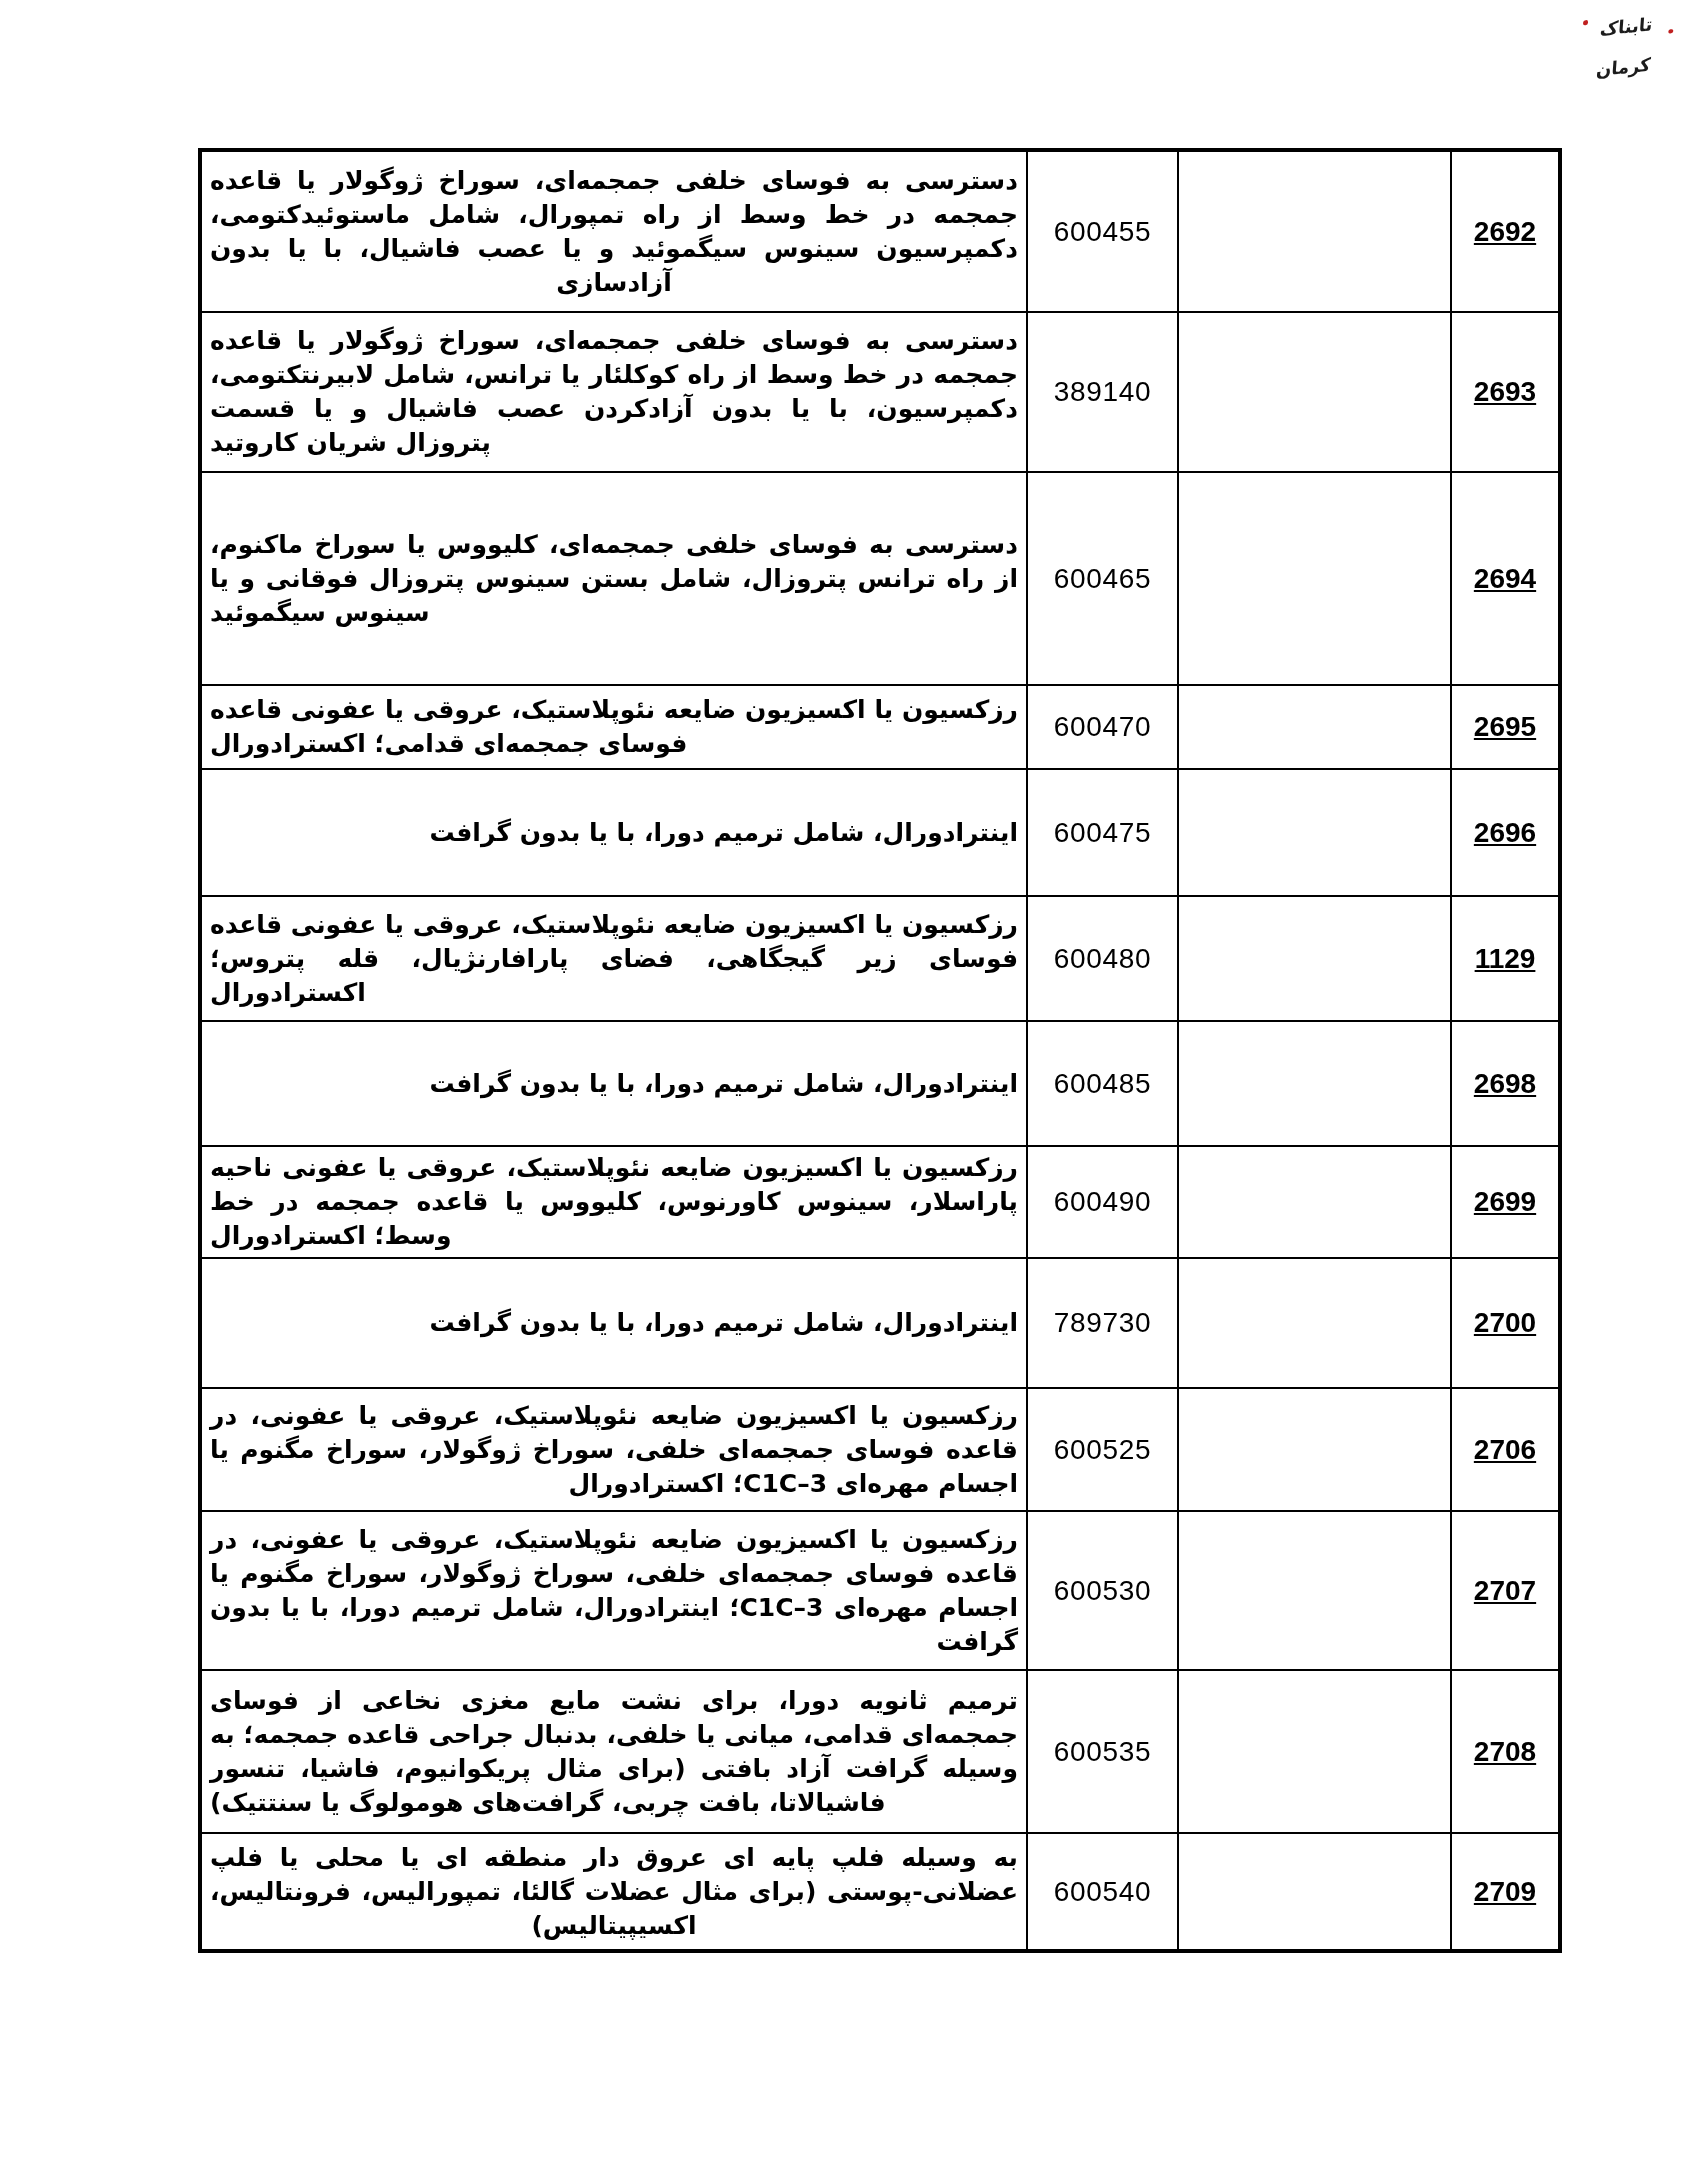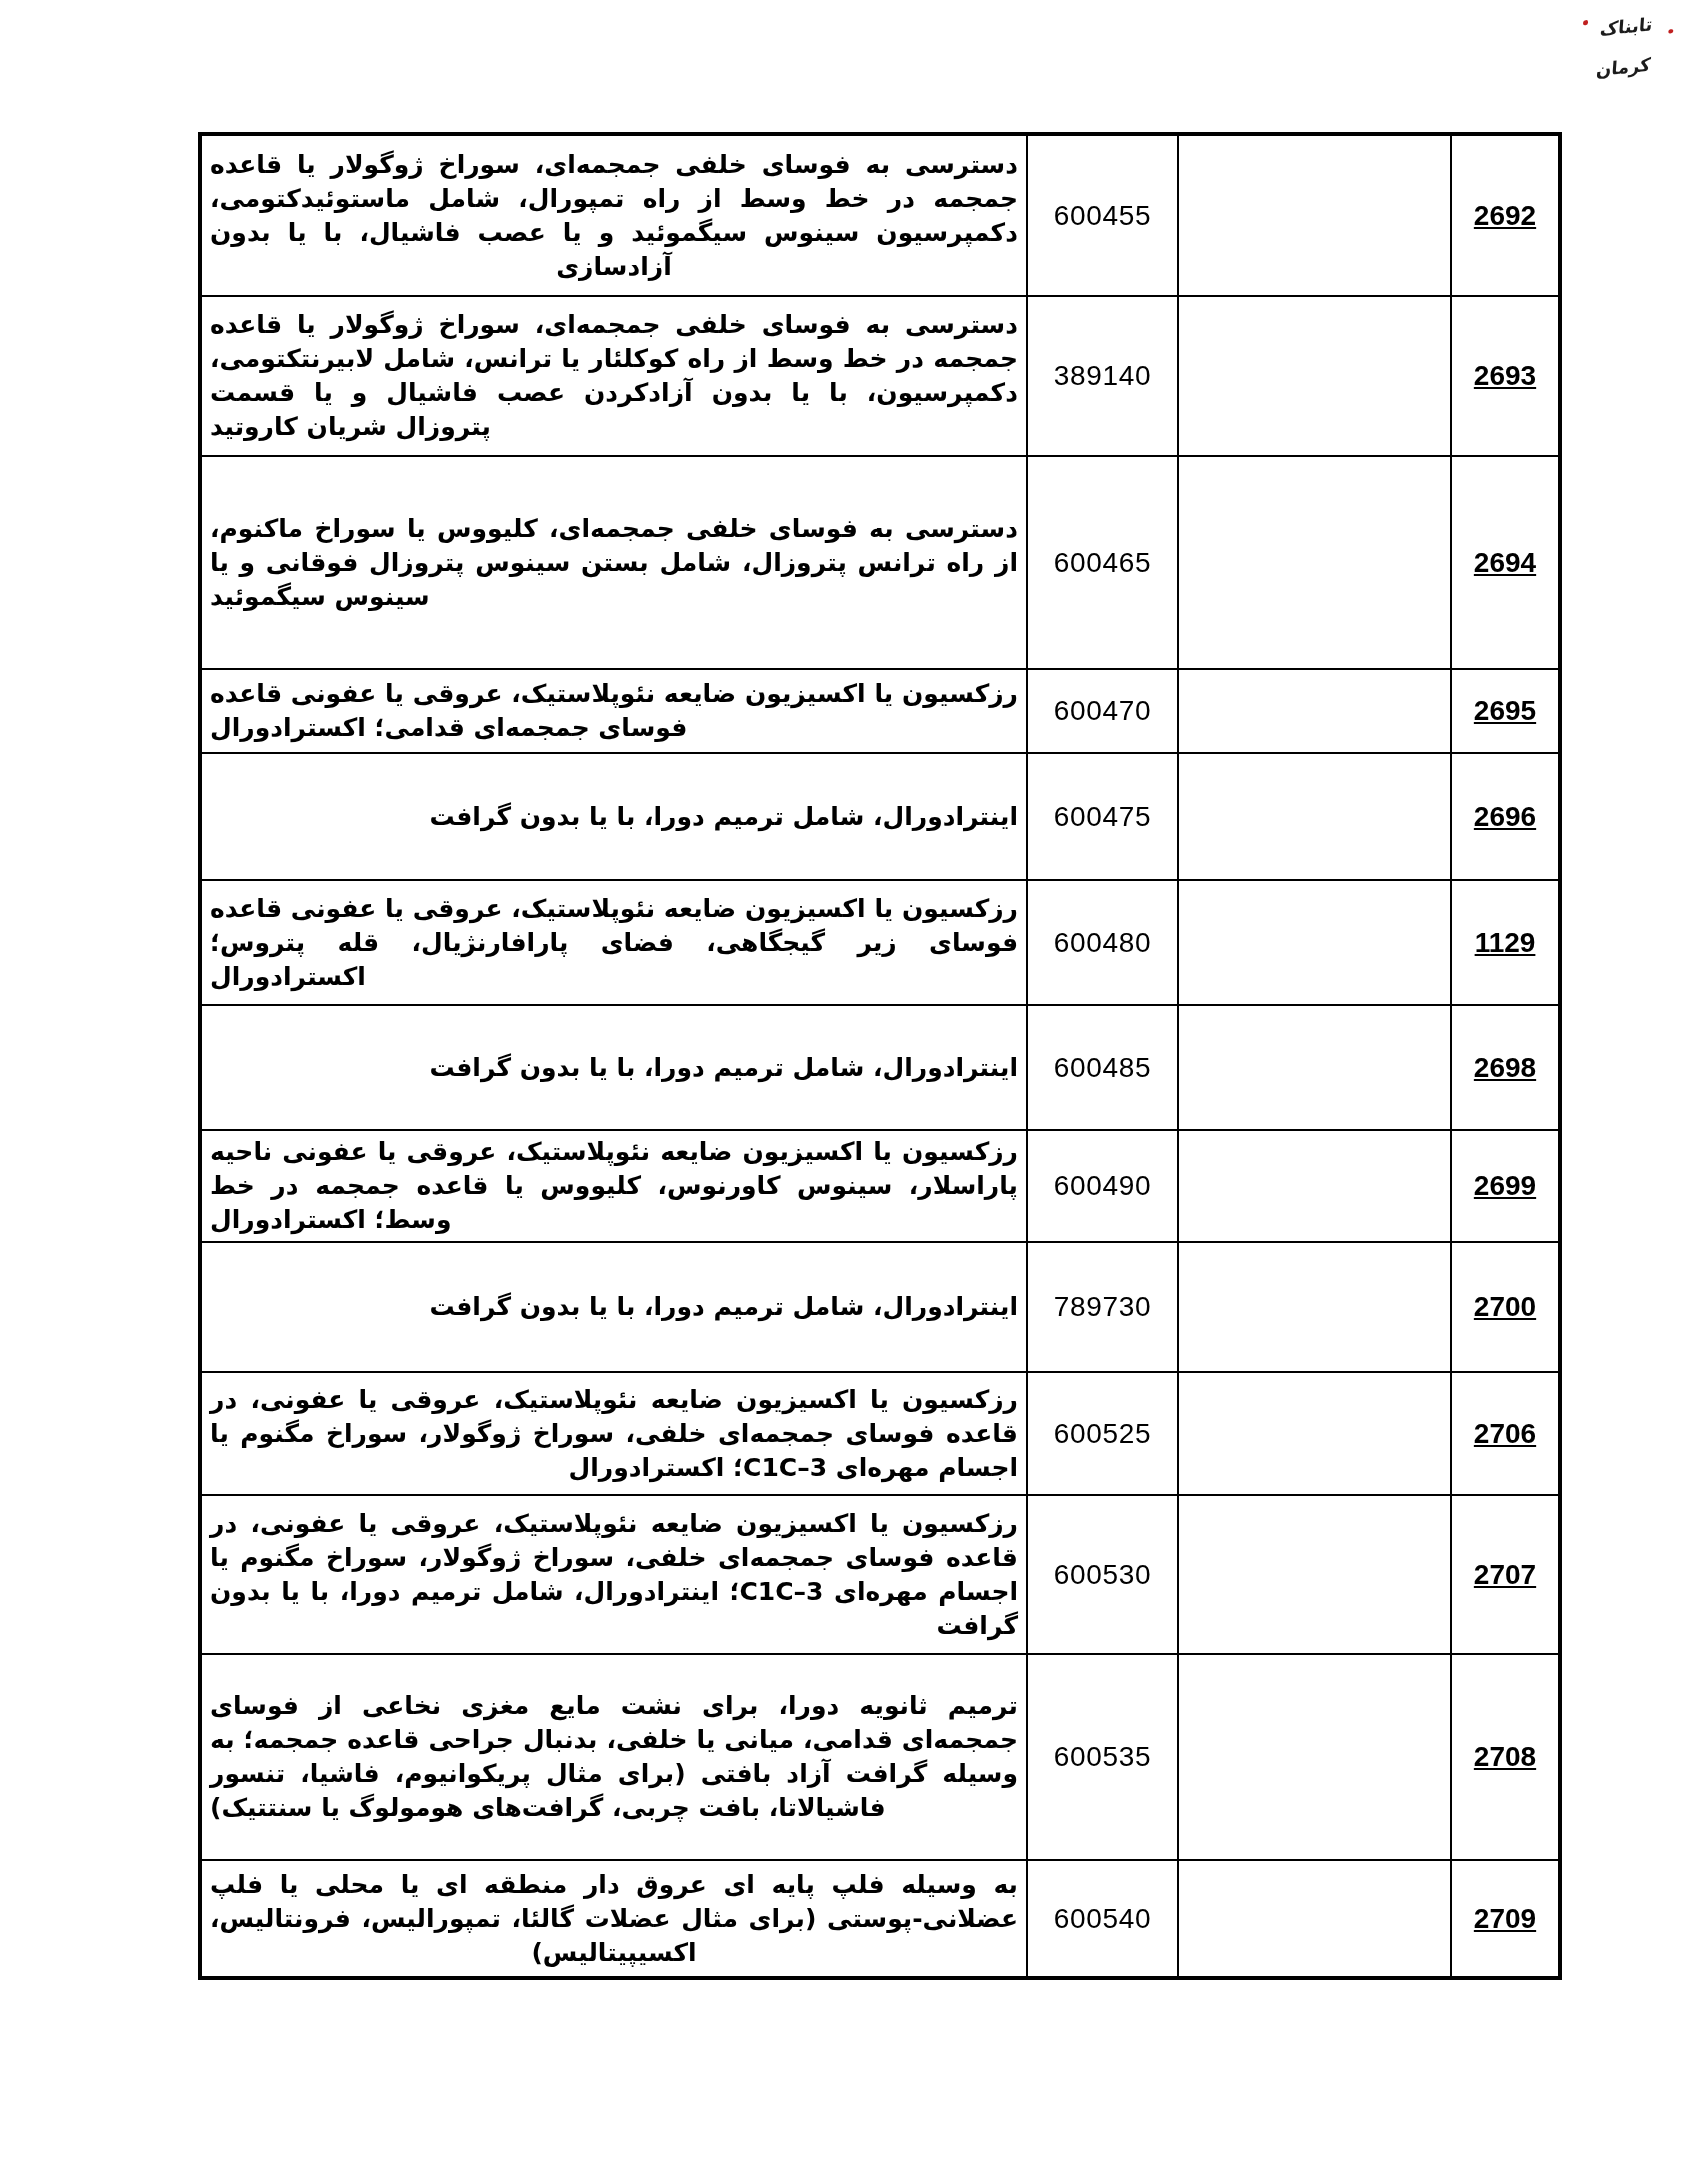--- a/index.html
+++ b/index.html
@@ -29,21 +29,21 @@
   .logo .red-dot-1, .logo .red-dot-2 {
     position: absolute; width: 4.6px; height: 4.6px;
     background: #c02020; border-radius: 50%;
   }
   .logo .red-dot-1 { left: 12px; top: 9.3px; }
   .logo .red-dot-2 { left: 99px; top: 26.5px; }
 
   
   table.grid {
     position: absolute;
-    left: 198px; top: 132px;
+    left: 198px; top: 148px;
     width: 1360px;
     border-collapse: collapse;
     table-layout: fixed;
   }
   table.grid { border: 4.6px solid #000; }
   table.grid td {
     border: 2.6px solid #000;
     overflow: hidden;
     vertical-align: middle;
     box-sizing: border-box;
@@ -157,21 +157,21 @@
     <td class="code">600525</td>
     <td class="blank"></td>
     <td class="num">2706</td>
   </tr>
       <tr style="height: 159px;">
     <td class="desc last-right">رزکسیون یا اکسیزیون ضایعه نئوپلاستیک، عروقی یا عفونی، در قاعده فوسای جمجمه‌ای خلفی، سوراخ ژوگولار، سوراخ مگنوم یا اجسام مهره‌ای ‪C1C–3‬؛ اینترادورال، شامل ترمیم دورا، با یا بدون گرافت</td>
     <td class="code">600530</td>
     <td class="blank"></td>
     <td class="num">2707</td>
   </tr>
-      <tr style="height: 206px;">
+      <tr style="height: 163px;">
     <td class="desc last-left">ترمیم ثانویه دورا، برای نشت مایع مغزی نخاعی از فوسای جمجمه‌ای قدامی، میانی یا خلفی، بدنبال جراحی قاعده جمجمه؛ به وسیله گرافت آزاد بافتی (برای مثال پریکوانیوم، فاشیا، تنسور فاشیالاتا، بافت چربی، گرافت‌های هومولوگ یا سنتتیک)</td>
     <td class="code">600535</td>
     <td class="blank"></td>
     <td class="num">2708</td>
   </tr>
       <tr style="height: 118px;">
     <td class="desc last-center">به وسیله فلپ پایه ای عروق دار منطقه ای یا محلی یا فلپ عضلانی-پوستی (برای مثال عضلات گالئا، تمپورالیس، فرونتالیس، اکسیپیتالیس)</td>
     <td class="code">600540</td>
     <td class="blank"></td>
     <td class="num">2709</td>

